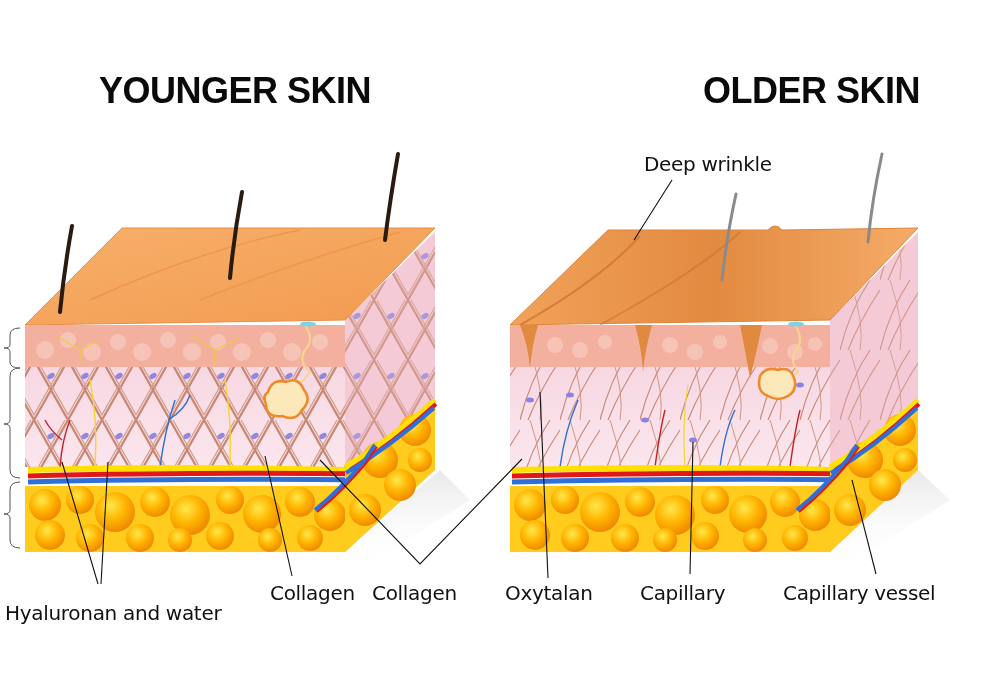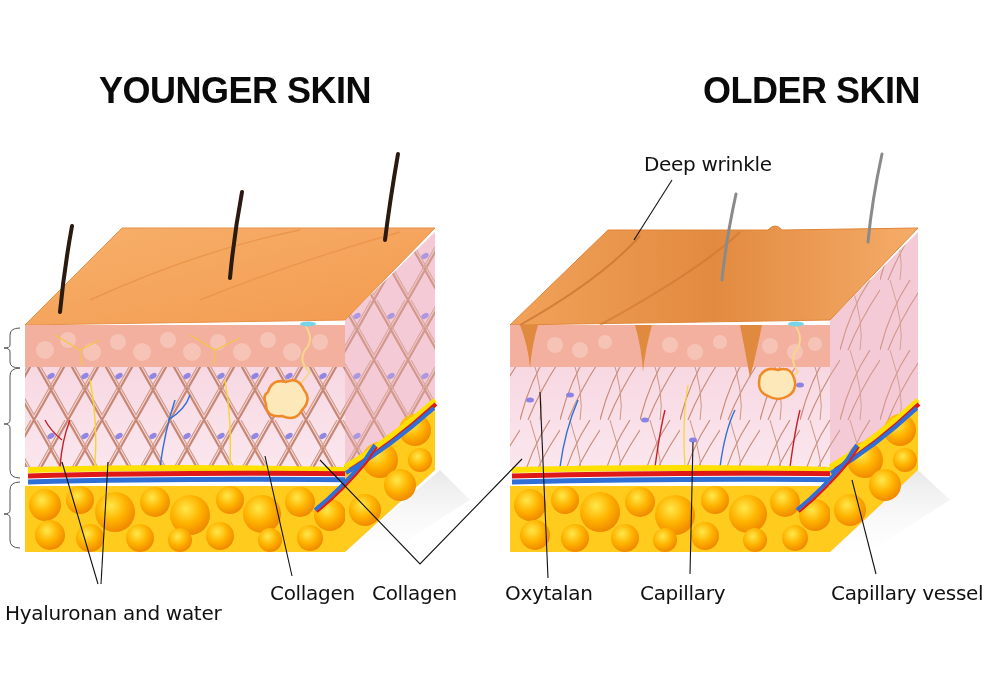--- a/index.html
+++ b/index.html
@@ -257,13 +257,13 @@
     <path d="M852 480 L876 574"></path>
   </g>
 </svg>
 
 <div class="label" style="left:644px; top:152px;">Deep wrinkle</div>
 <div class="label" style="left:5px; top:581px;margin-top:20px;">Hyaluronan and water</div>
 <div class="label" style="left:270px; top:581px;">Collagen</div>
 <div class="label" style="left:372px; top:581px;">Collagen</div>
 <div class="label" style="left:505px; top:581px;">Oxytalan</div>
 <div class="label" style="left:640px; top:581px;">Capillary</div>
-<div class="label" style="left:783px; top:581px;margin-left:48px;">Capillary vessel</div>
+<div class="label" style="left:783px; top:581px;">Capillary vessel</div>
 
 </body></html>

